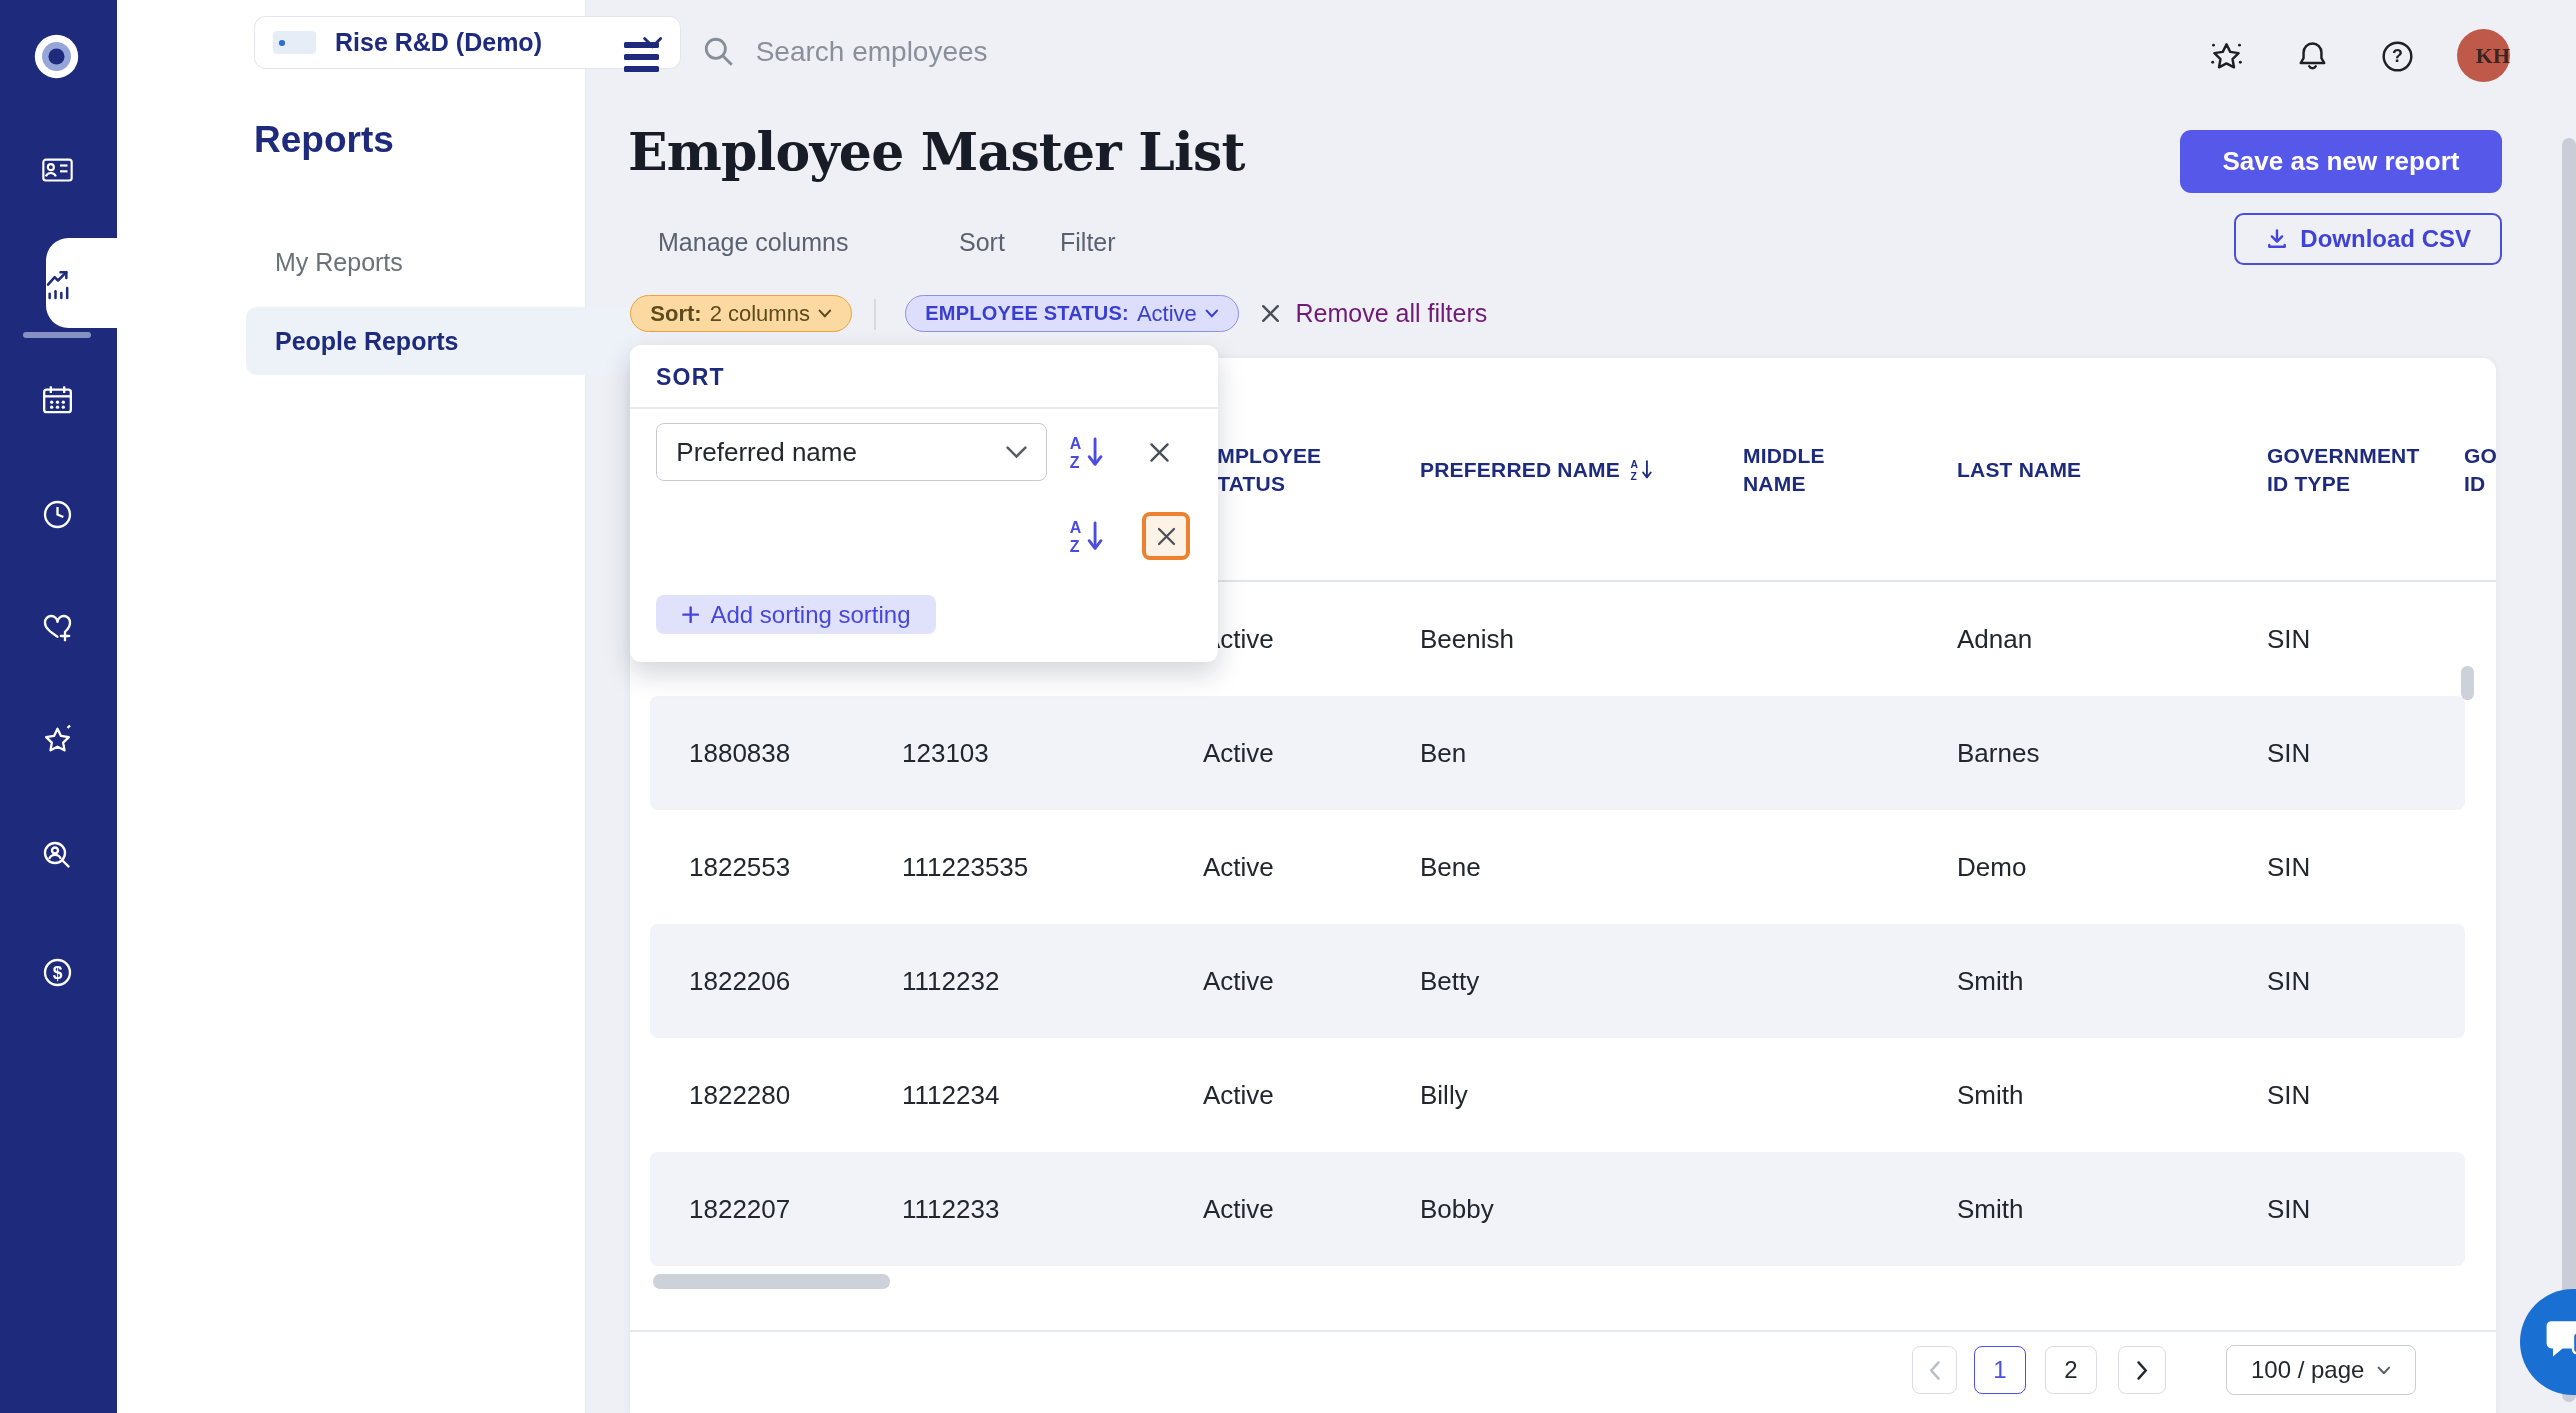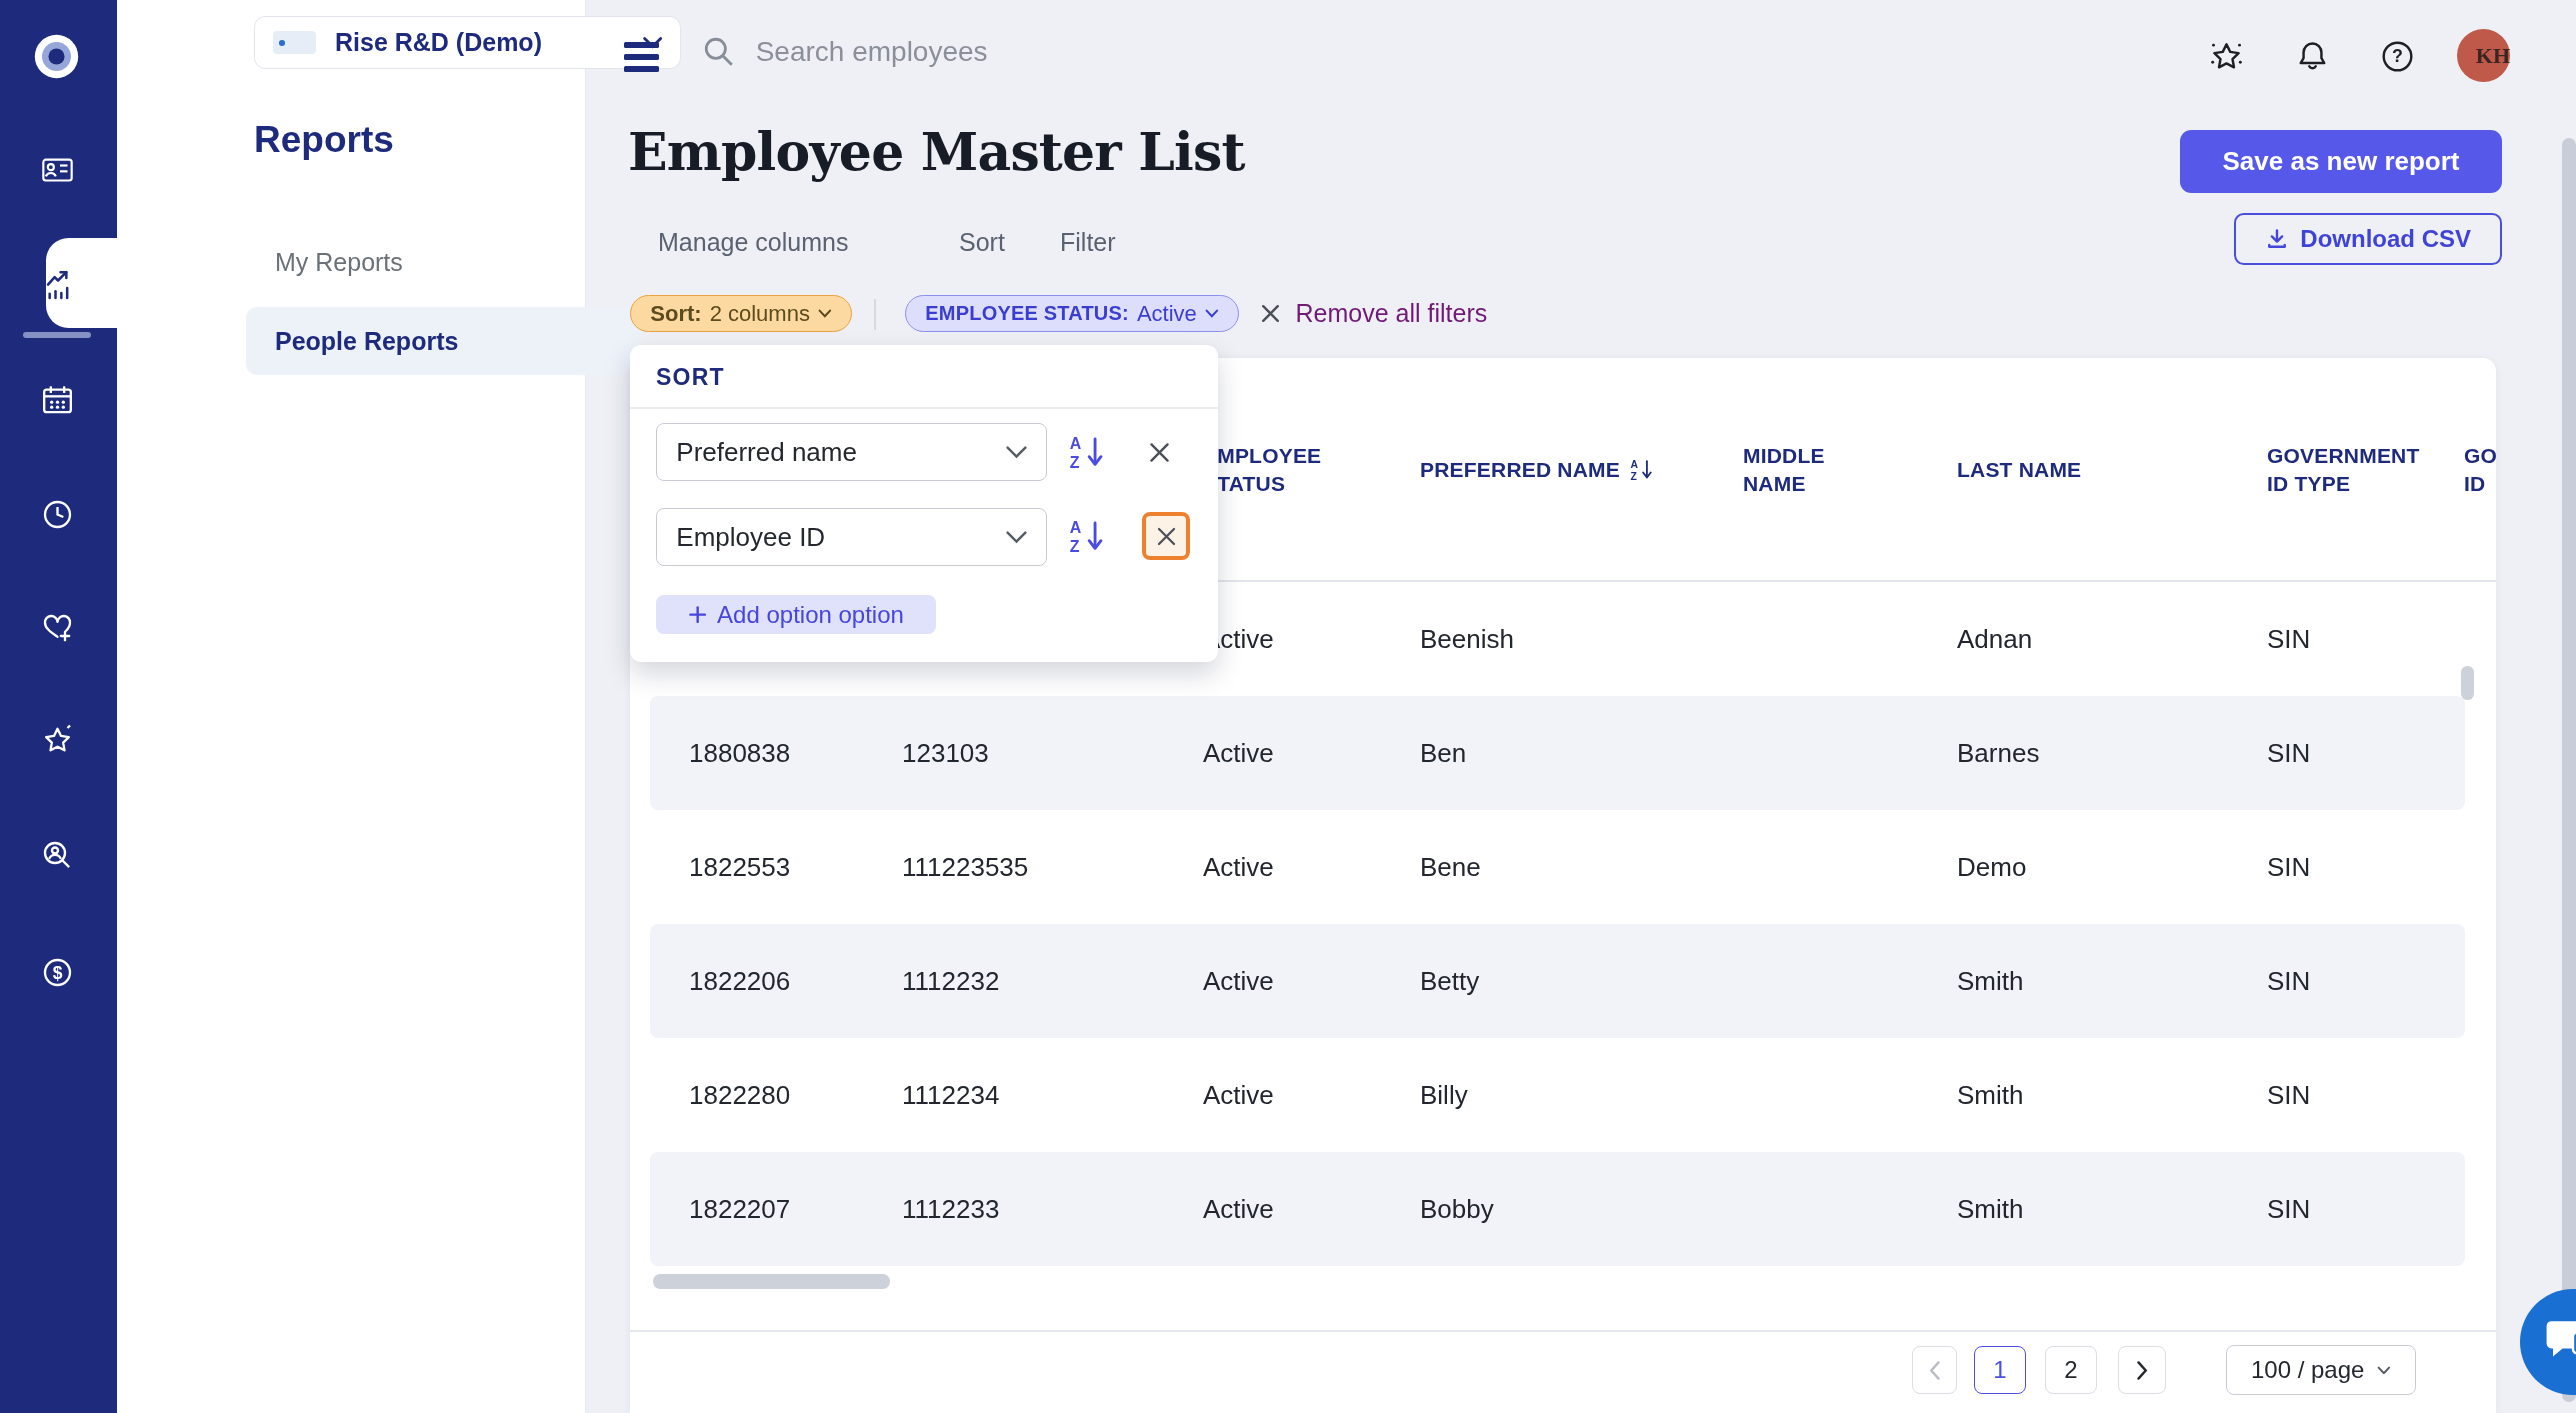--- a/index.html
+++ b/index.html
@@ -440,26 +440,20 @@
         </g>
       </svg>
     </div>
     <div class="abs" style="left:515px;top:93px;">
       <svg width="29" height="29" viewBox="0 0 36 36" stroke="#4B5058" stroke-width="3" stroke-linecap="round">
         <line x1="8" y1="8" x2="28" y2="28"></line>
           <line x1="28" y1="8" x2="8" y2="28"></line>
       </svg>
     </div>
 
-    <div class="abs sel sel2">
-      <span class="grow">Employee ID</span>
-      <svg width="21" height="13" viewBox="0 0 26 16" fill="none" stroke="#555B64" stroke-width="3" stroke-linecap="round">
-        <polyline points="2,2 13,13 24,2"></polyline>
-      </svg>
-    </div>
     <div class="abs az2">
       <svg width="37" height="37" viewBox="0 0 44 44">
         <text x="1" y="18" font-size="19" font-weight="bold" fill="#4A4BE0" font-family="Liberation Sans,sans-serif">A</text>
         <text x="1" y="40" font-size="19" font-weight="bold" fill="#4A4BE0" font-family="Liberation Sans,sans-serif">Z</text>
         <g stroke="#4A4BE0" stroke-width="3.4" fill="none" stroke-linecap="round" stroke-linejoin="round">
           <line x1="31" y1="6" x2="31" y2="34"></line>
           <polyline points="24,27 31,36 38,27"></polyline>
         </g>
       </svg>
     </div>
@@ -468,21 +462,21 @@
         <line x1="8" y1="8" x2="28" y2="28"></line>
           <line x1="28" y1="8" x2="8" y2="28"></line>
       </svg>
     </div>
 
     <button class="abs btn-addsort">
       <svg width="19.3" height="19.3" viewBox="0 0 24 24" stroke="#4646DF" stroke-width="3" stroke-linecap="round">
         <line x1="12" y1="3" x2="12" y2="21"></line>
           <line x1="3" y1="12" x2="21" y2="12"></line>
       </svg>
-      <span>Add option option</span>
+      <span>Add sorting sorting</span>
     </button>
   </div>
 
   <div class="abs page-scrollbar"></div>
   <div class="abs chat-fab">
     <svg width="56" height="52" viewBox="0 0 70 64">
       <path d="M8 6 h34 a6 6 0 0 1 6 6 v22 a6 6 0 0 1 -6 6 h-20 l-12 10 v-10 h-2 a6 6 0 0 1 -6-6 v-22 a6 6 0 0 1 6-6 z" fill="#fff"></path>
       <path d="M40 20 h20 a5 5 0 0 1 5 5 v16 a5 5 0 0 1 -5 5 h-2 v8 l-9-8 h-9 a5 5 0 0 1 -5-5 v-16 a5 5 0 0 1 5-5 z" fill="#1A6FD2" stroke="#fff" stroke-width="3"></path>
     </svg>
   </div>

